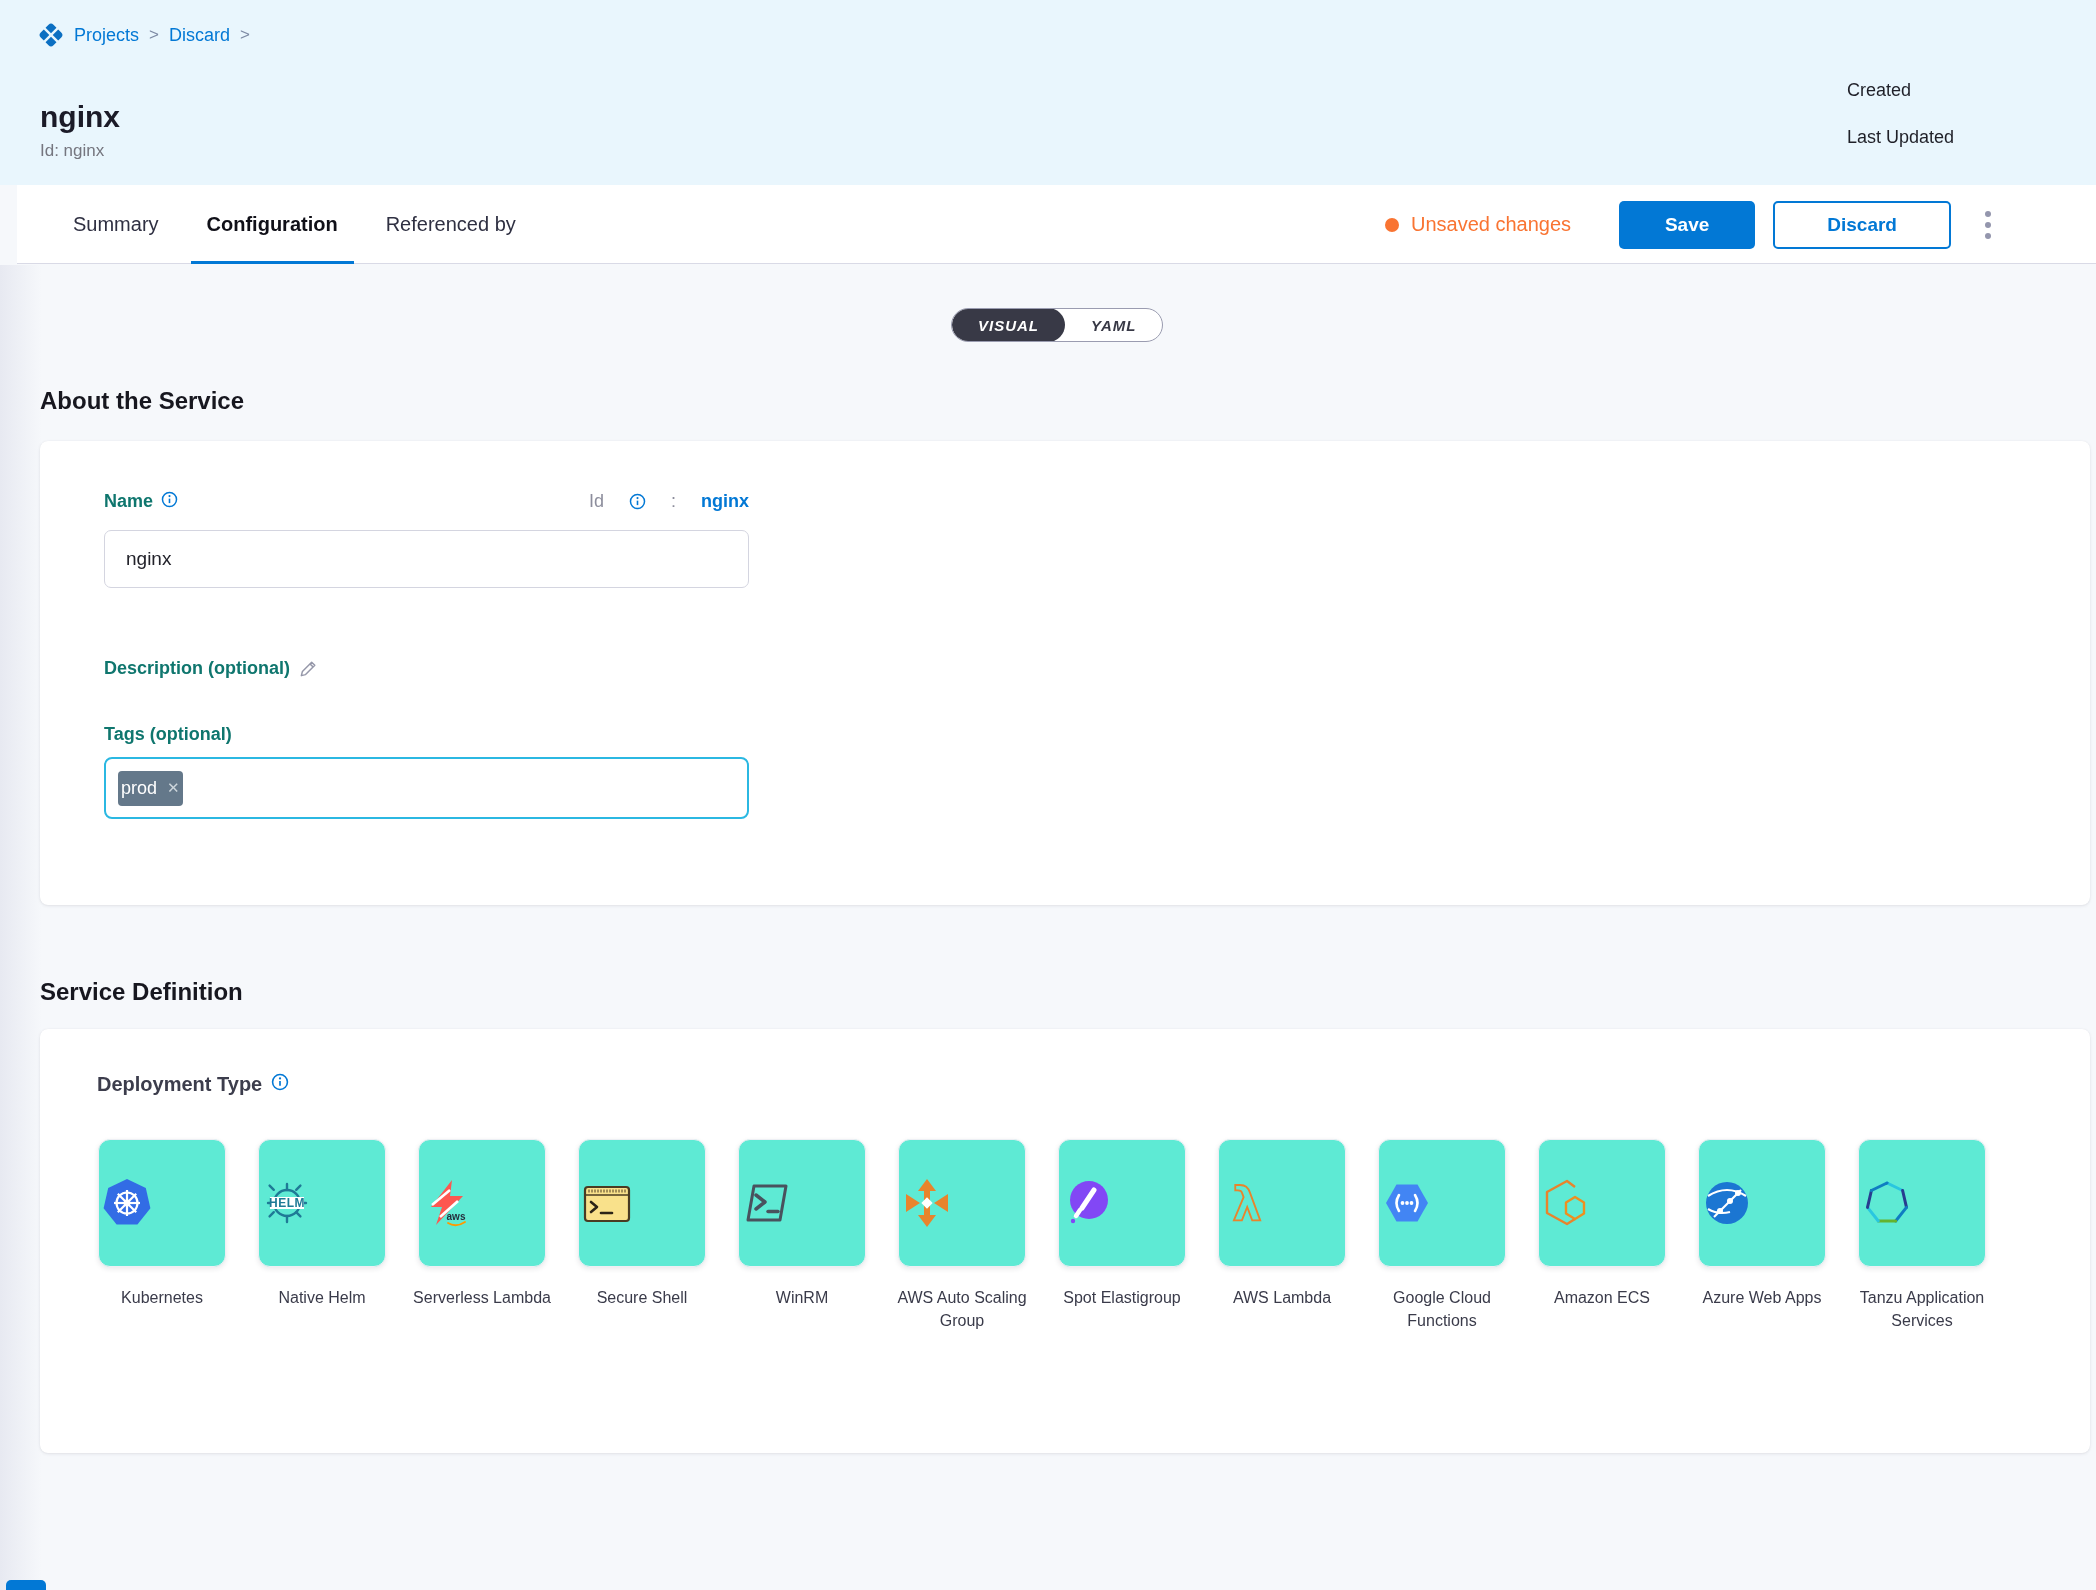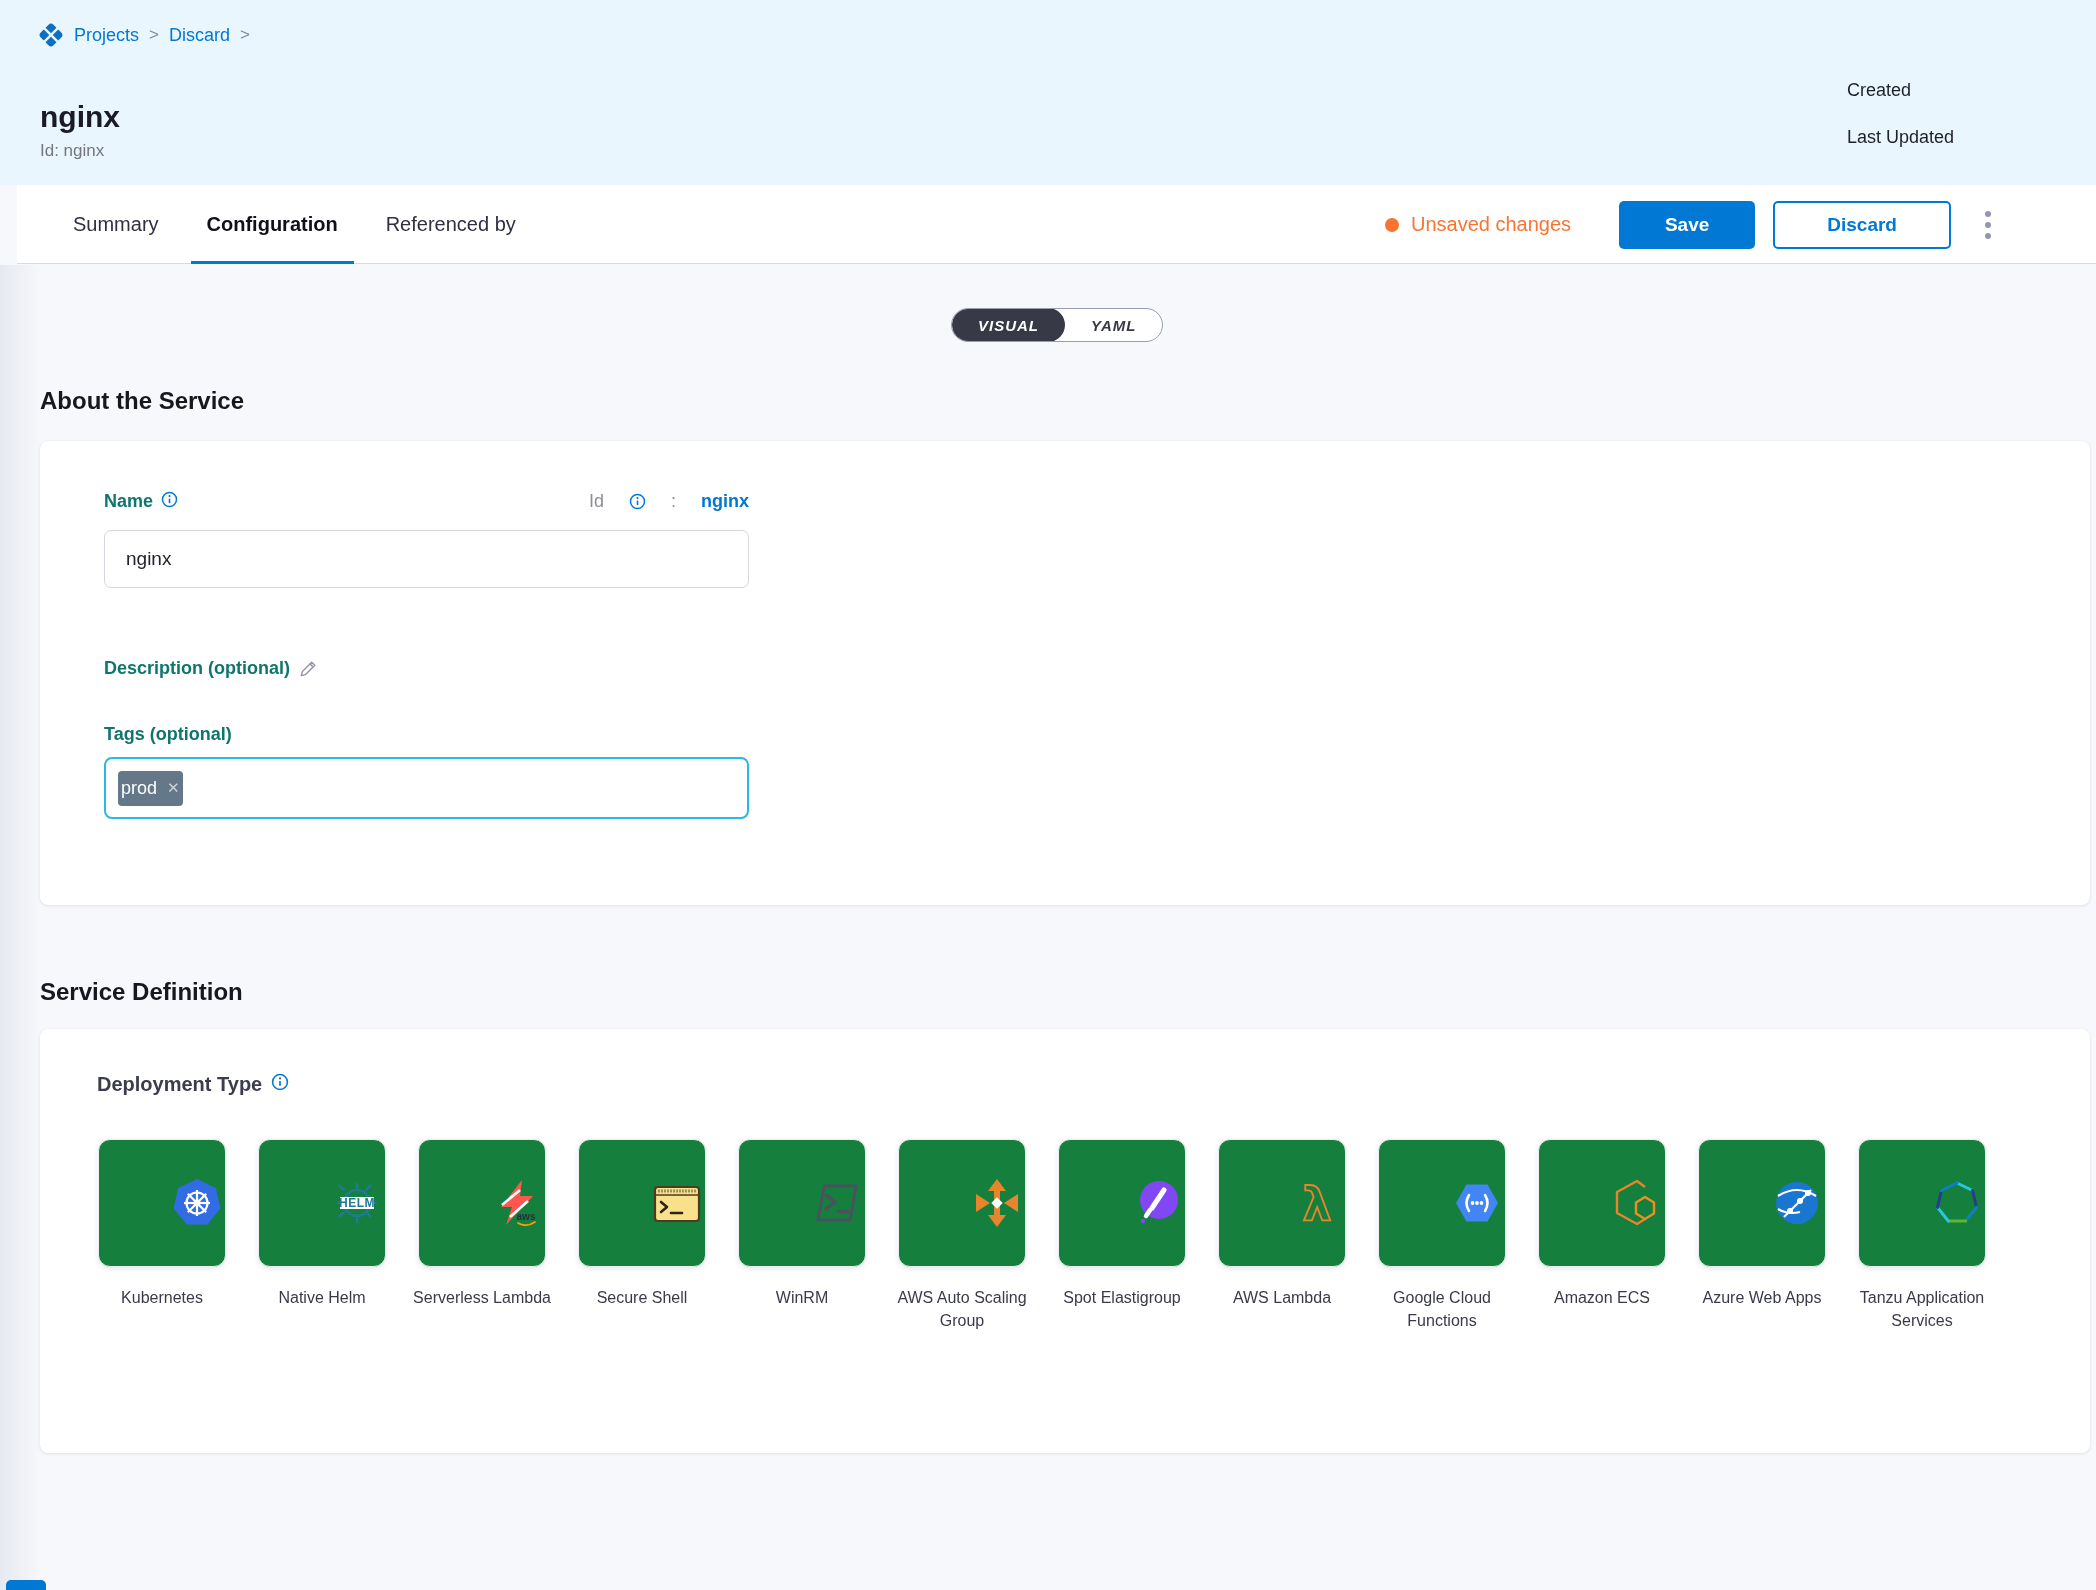--- a/index.html
+++ b/index.html
@@ -53,21 +53,21 @@
   .desc-row { position:absolute; left:64px; top:217px; }
   .tags-label { position:absolute; left:64px; top:283px; }
   .tags-box { position:absolute; left:64px; top:316px; width:645px; height:62px; border:2px solid #2bb8e2; border-radius:8px; background:#fff; display:flex; align-items:center; padding:0 12px; cursor:text; }
   .tag-chip { display:inline-flex; align-items:center; gap:10px; background:#64788a; color:#fff; font-size:18px; padding:7px 3px; border-radius:4px; }
   .tag-x { color:#ccd5db; font-size:15px; cursor:pointer; }
 
   
   .deploy-label { position:absolute; left:57px; top:44px; font-size:20px; font-weight:700; color:#3c3d4c; display:flex; align-items:flex-start; gap:9px; }
   .tile-row { position:absolute; left:42px; top:110px; display:flex; }
   .slot { width:160px; display:flex; flex-direction:column; align-items:center; cursor:pointer; }
-  .tile { width:128px; height:128px; background:#15803d; border:1px solid #edeff4; border-radius:12px; box-shadow:0 2px 5px rgba(40,41,61,.10); display:flex; align-items:center; justify-content:flex-end; }
+  .tile { width:128px; height:128px; background:#5eead4; border:1px solid #edeff4; border-radius:12px; box-shadow:0 2px 5px rgba(40,41,61,.10); display:flex; align-items:center; justify-content:flex-start; }
   .tile-label { margin-top:19px; font-size:16px; line-height:23px; color:#3a3b4a; text-align:center; padding:0 6px; }
 
   .chat-peek { position:absolute; left:6px; top:1580px; width:40px; height:10px; background:#0278d5; border-radius:5px 5px 0 0; }
   svg { display:block; }
 </style>
 </head>
 <body>
 
 <div id="app">
 

